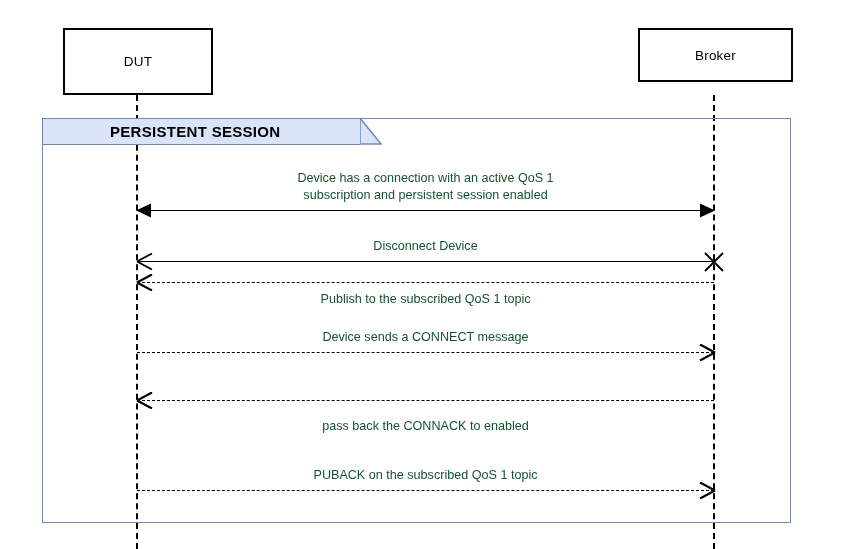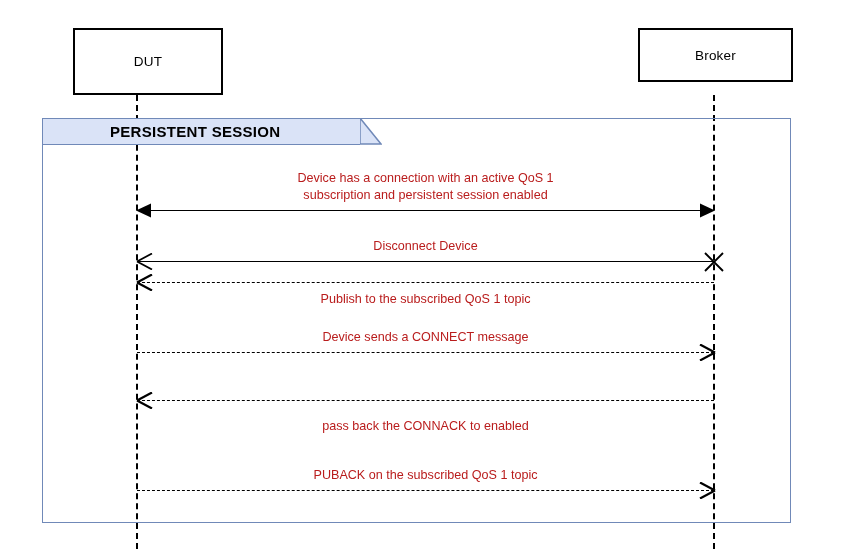--- a/index.html
+++ b/index.html
@@ -4,21 +4,21 @@
 <style>
   html,body{margin:0;padding:0;background:#ffffff;}
   body{width:841px;height:549px;position:relative;overflow:hidden;
        font-family:"Liberation Sans",sans-serif;color:#000;}
   #canvas{position:absolute;left:0;top:0;width:841px;height:549px;}
 
   
   .participant{position:absolute;background:#ffffff;border:2px solid #000;
                display:flex;align-items:center;justify-content:center;box-sizing:border-box;}
   .participant span{font-size:13.5px;color:#000;letter-spacing:.2px;}
-  #participant-dut{left:63px;top:28px;width:150px;height:67px;margin-left:10px;}
+  #participant-dut{left:63px;top:28px;width:150px;height:67px;}
   #participant-broker{left:638px;top:28px;width:155px;height:54px;}
 
   
   .lifeline{position:absolute;top:95px;height:454px;border-left:2px dashed #000;width:0;}
   #lifeline-dut{left:136px;}
   #lifeline-broker{left:713px;}
 
   
   #fragment-frame{position:absolute;left:42px;top:118px;width:749px;height:405px;
                   border:1.5px solid #7089b8;box-sizing:border-box;background:transparent;}
@@ -27,21 +27,21 @@
                    border-right:none;}
   #fragment-header-cut{position:absolute;left:360px;top:118px;width:22px;height:27px;}
   #fragment-label{position:absolute;left:110px;top:123px;font-size:15px;font-weight:bold;
                   letter-spacing:.3px;color:#000;}
 
   
   .message{position:absolute;}
   .msg-line{position:absolute;left:0;top:0;height:0;}
   .msg-line.solid{border-top:1.6px solid #000;}
   .msg-line.dashed{border-top:1.6px dashed #000;}
-  .msg-label{position:absolute;text-align:center;font-size:12.6px;color:#b91c1c;
+  .msg-label{position:absolute;text-align:center;font-size:12.6px;color:#14532d;
              line-height:17px;white-space:nowrap;}
 
   
   .arrowhead{position:absolute;}
 
   
   #destroy-x{position:absolute;left:703px;top:251px;width:22px;height:22px;}
 </style>
 </head>
 <body>

